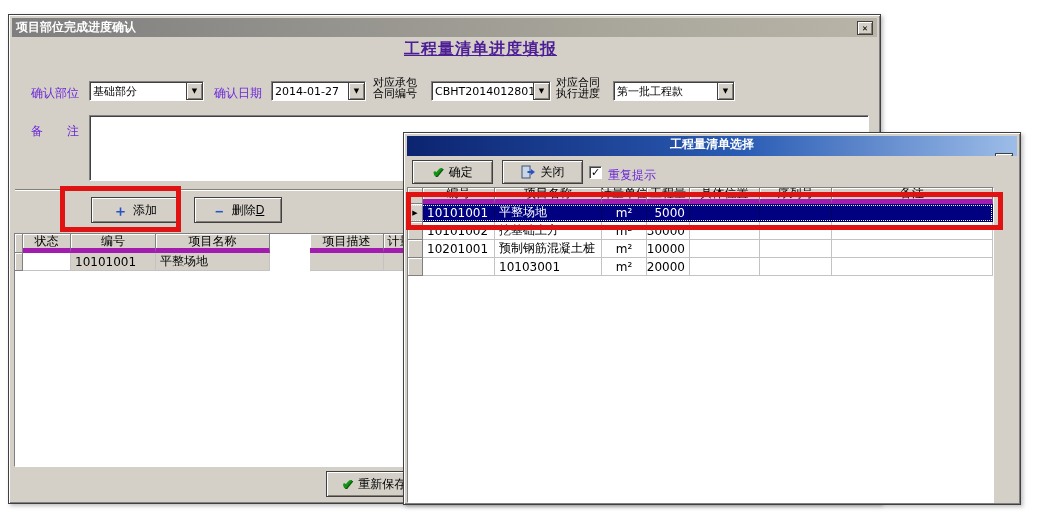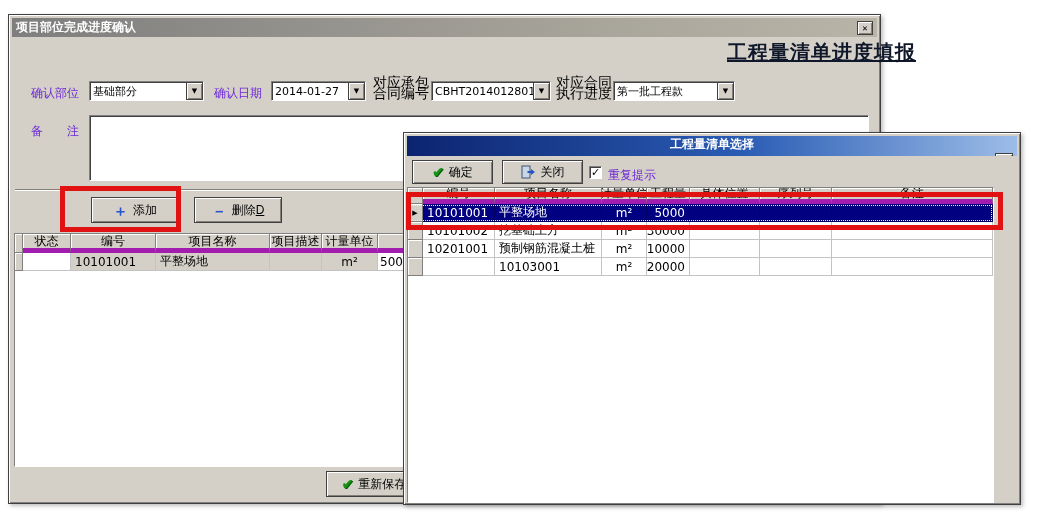--- a/index.html
+++ b/index.html
@@ -34,21 +34,21 @@
     font-size:12px; color:#000; display:flex; align-items:center; justify-content:center; gap:5px;
   }
   .combo { position:absolute; height:20px; background:#fff;
     border:1px solid; border-color:#808080 #fff #fff #808080;
     box-shadow: inset 1px 1px 0 #404040; display:flex; align-items:center; }
   .combo .val { flex:1; font-size:11px; padding:0 3px; white-space:nowrap; overflow:hidden; }
   .combo .drop { width:17px; align-self:stretch; background:#d4d0c8;
     border:1px solid #404040; box-shadow: inset 1px 1px 0 #fff, inset -1px -1px 0 #848077;
     display:flex; align-items:center; justify-content:center; font-size:7px; color:#000; }
   .lbl { position:absolute; font-size:12px; color:#6d28d9; white-space:nowrap; }
-  .lbl2 { position:absolute; font-size:14px; line-height:11px; color:#000; white-space:nowrap; }
+  .lbl2 { position:absolute; font-size:11px; line-height:11px; color:#000; white-space:nowrap; }
   .groove { position:absolute; height:2px; border-top:1px solid #848077; border-bottom:1px solid #fff; }
 
   
   .grid { position:absolute; background:#fff;
     border:1px solid; border-color:#808080 #fff #fff #808080; overflow:hidden; }
   .trow { display:flex; }
   .hcell { background:#d4d0c8; font-size:12px; display:flex; align-items:center; justify-content:center;
     border-right:1px solid #808080; border-bottom:5px solid #a21caf;
     box-shadow: inset 1px 1px 0 #ffffff; white-space:nowrap; overflow:hidden; }
   .cell { font-size:12px; display:flex; align-items:center;
@@ -57,43 +57,43 @@
   .sel-cell { background:#d4d0c8; border-right:1px solid #808080; border-bottom:1px solid #808080;
     box-shadow: inset 1px 1px 0 #ffffff; display:flex; align-items:center; justify-content:center;
     font-size:8px; color:#000; }
   .row-selected .cell { background:#000080; color:#fff; border-color:#000060; }
   .row-selected { outline:1px dotted #f0f0f0; outline-offset:-2px; }
   .c-center { justify-content:center; }
   .c-right  { justify-content:flex-end; }
 
   
   .b-sel{width:8px;} .b-c0{width:48px;} .b-c1{width:85px;} .b-c2{width:114px;}
-  .b-c3{width:52px;} .b-c4{width:56px;} .b-c5{width:60px;} .b-fill{flex:1;}
+  .b-c3{width:74px;margin-left:40px;} .b-c4{width:56px;} .b-c5{width:60px;} .b-fill{flex:1;}
   
   .f-sel{width:15px;} .f-c0{width:72px;} .f-c1{width:107px;} .f-c2{width:45px;}
   .f-c3{width:43px;} .f-c4{width:70px;} .f-c5{width:72px;} .f-c6{flex:1;}
 
   .hrow-back > div { height:19px; }
   .drow-back > div { height:18px; }
   .hrow-front > div { height:16px; }
   .drow-front > div { height:18px; }
 
   
   .plusminus { color:#2653c9; font-weight:bold; font-size:15px; line-height:15px; }
   .greencheck { color:#149414; font-weight:bold; font-size:14px; line-height:14px; text-shadow:1px 1px 0 #0a5c0a; }
   .checkbox { position:absolute; width:13px; height:13px; background:#fff;
     border:1px solid; border-color:#808080 #fff #fff #808080; box-shadow: inset 1px 1px 0 #404040;
     display:flex; align-items:center; justify-content:center; font-size:11px; font-weight:bold; color:#000; }
   .note { position:absolute; font-size:12px; color:#cf2a1b; white-space:nowrap; }
   .remark-box { position:absolute; background:#fff; resize:none;
     border:1px solid; border-color:#808080 #fff #fff #808080; box-shadow: inset 1px 1px 0 #404040;
     font-family:"DejaVu Sans", sans-serif; font-size:12px; }
-  .heading { position:absolute; left:0; right:0; top:24px; text-align:right;
-    transform:translateX(36px); font-size:20px; font-weight:bold; text-decoration:underline;
-    letter-spacing:1px; color:#0f172a; }
+  .heading { position:absolute; left:0; right:0; top:24px; text-align:center;
+    transform:translateX(36px); font-size:16px; font-weight:bold; text-decoration:underline;
+    letter-spacing:1px; color:#4c1d95; }
   .red-rect { position:absolute; border:5px solid #e01212; background:transparent; }
   .door-icon { width:15px; height:14px; display:inline-block; }
 </style>
 </head>
 <body>
 
 <div class="canvas">
 
   <div class="dialog" style="left:8px; top:14px; width:873px; height:490px;">
 

